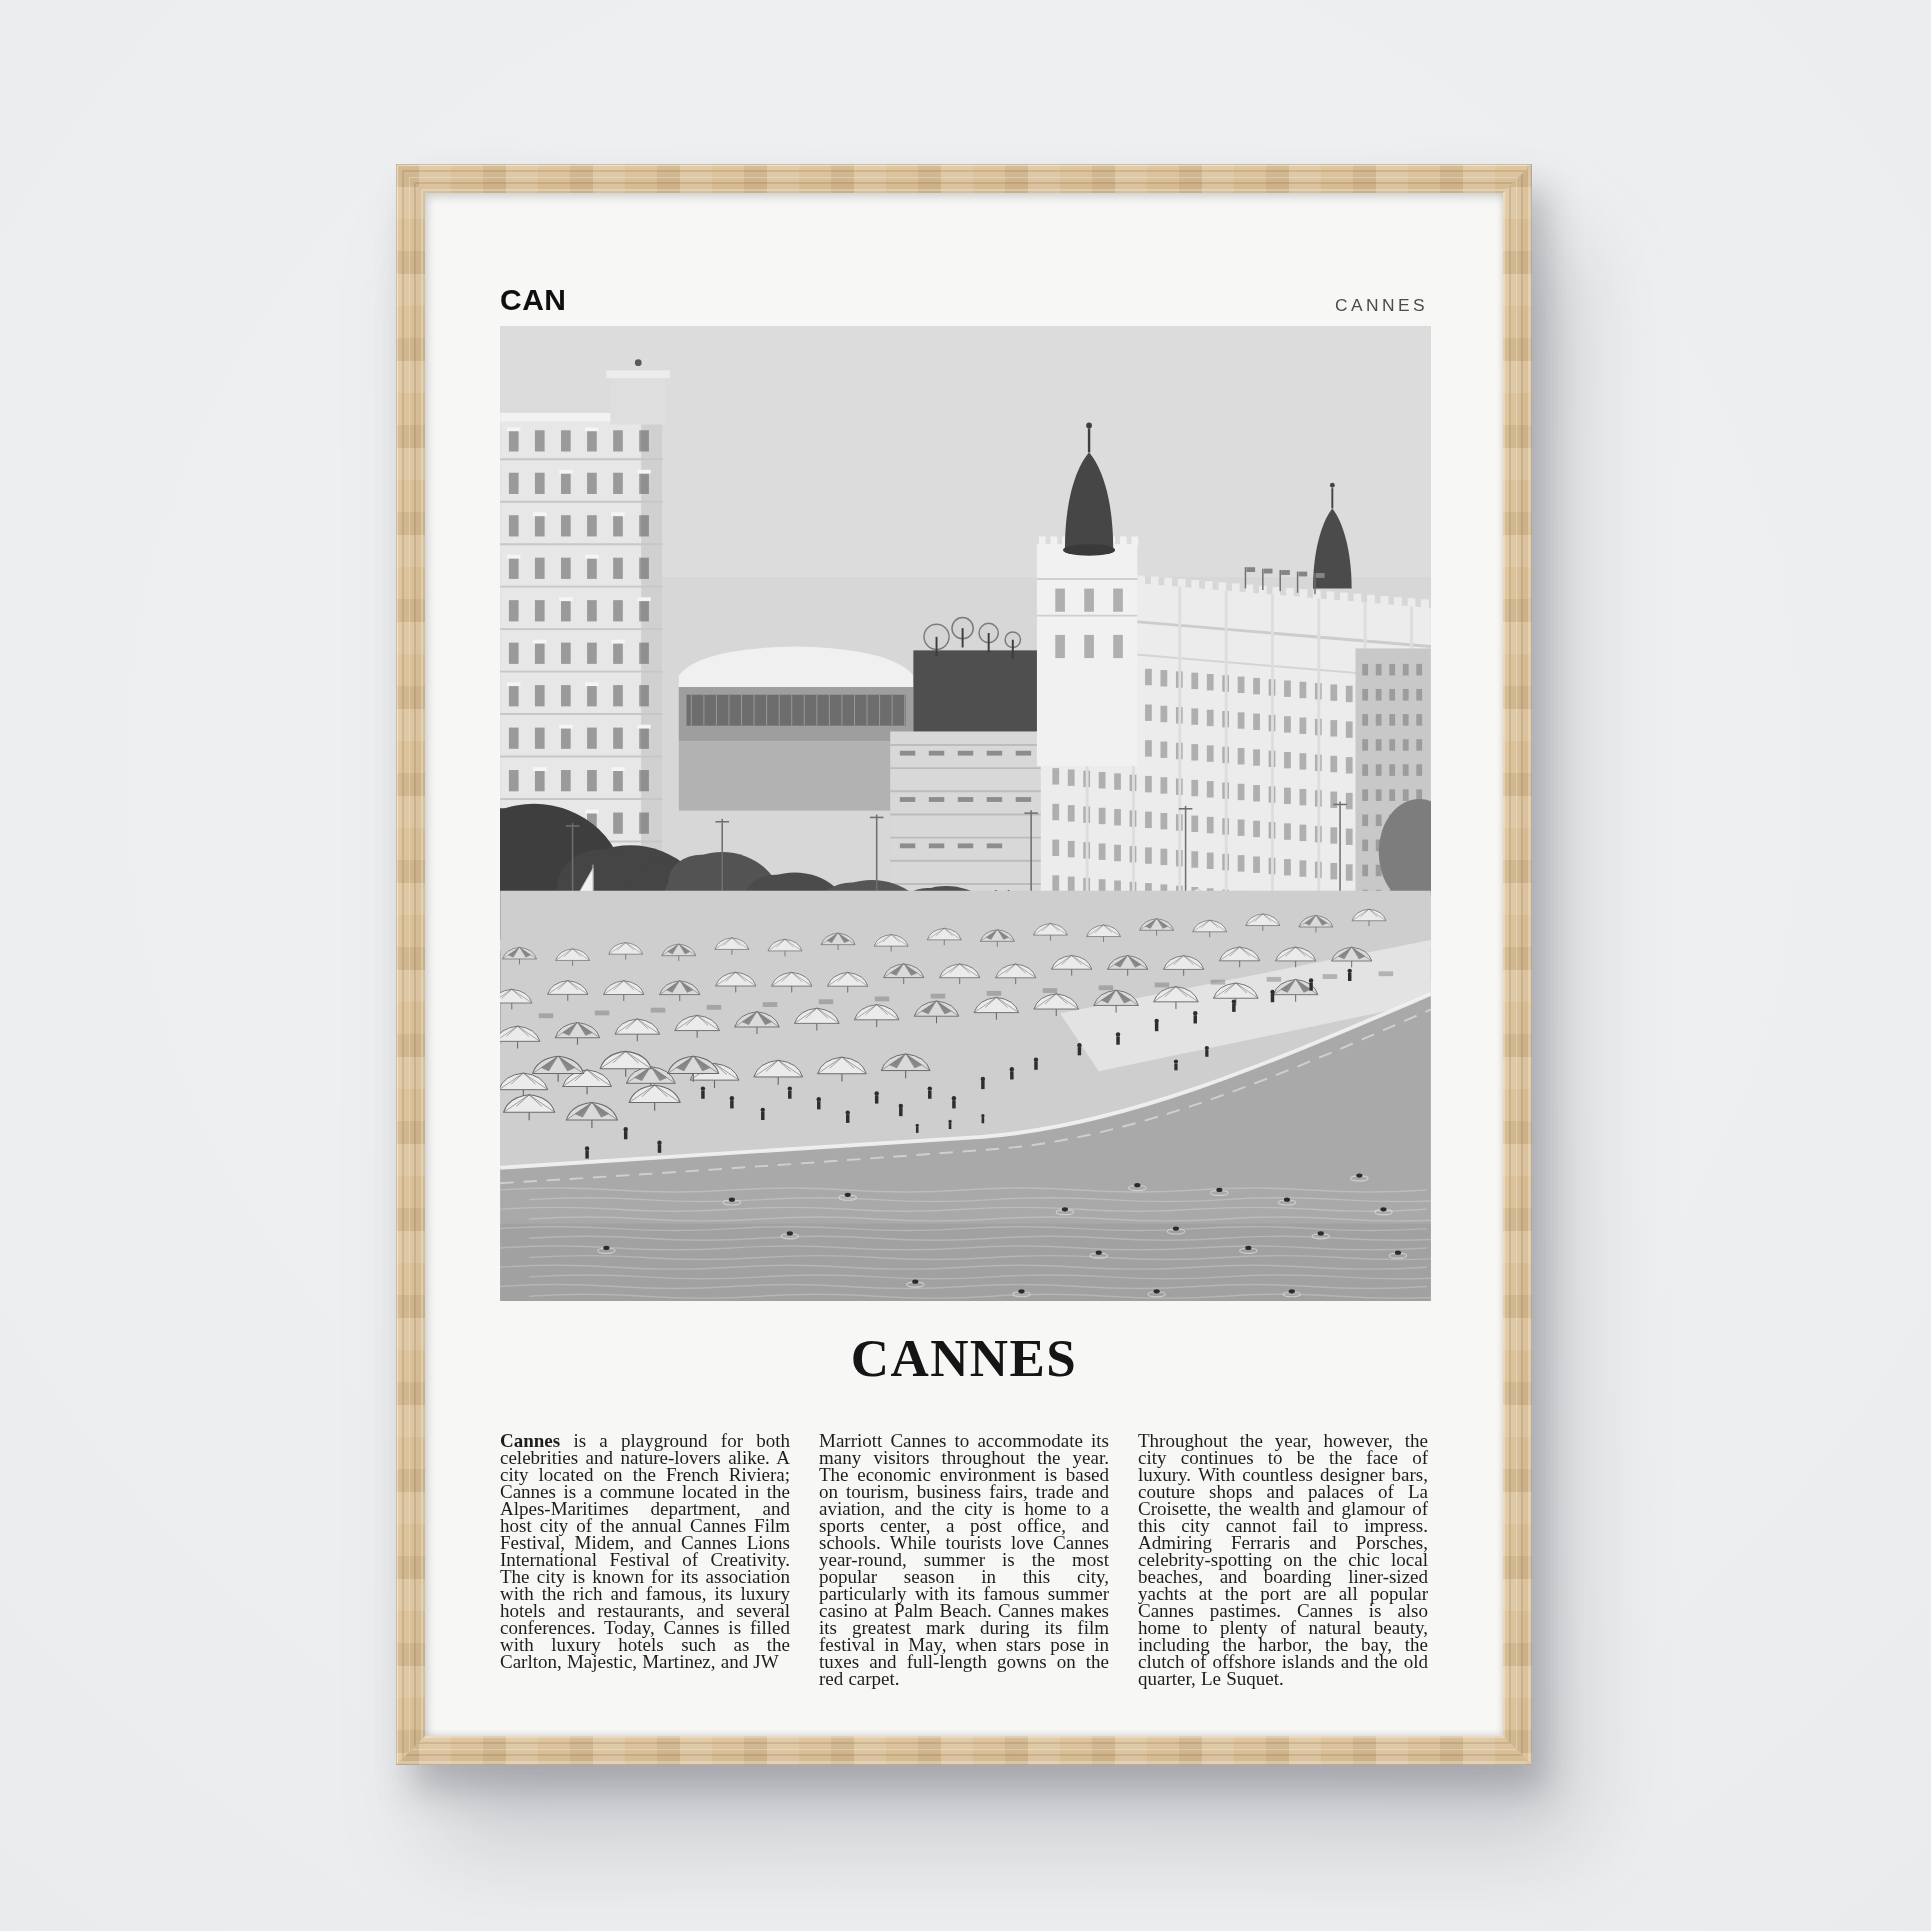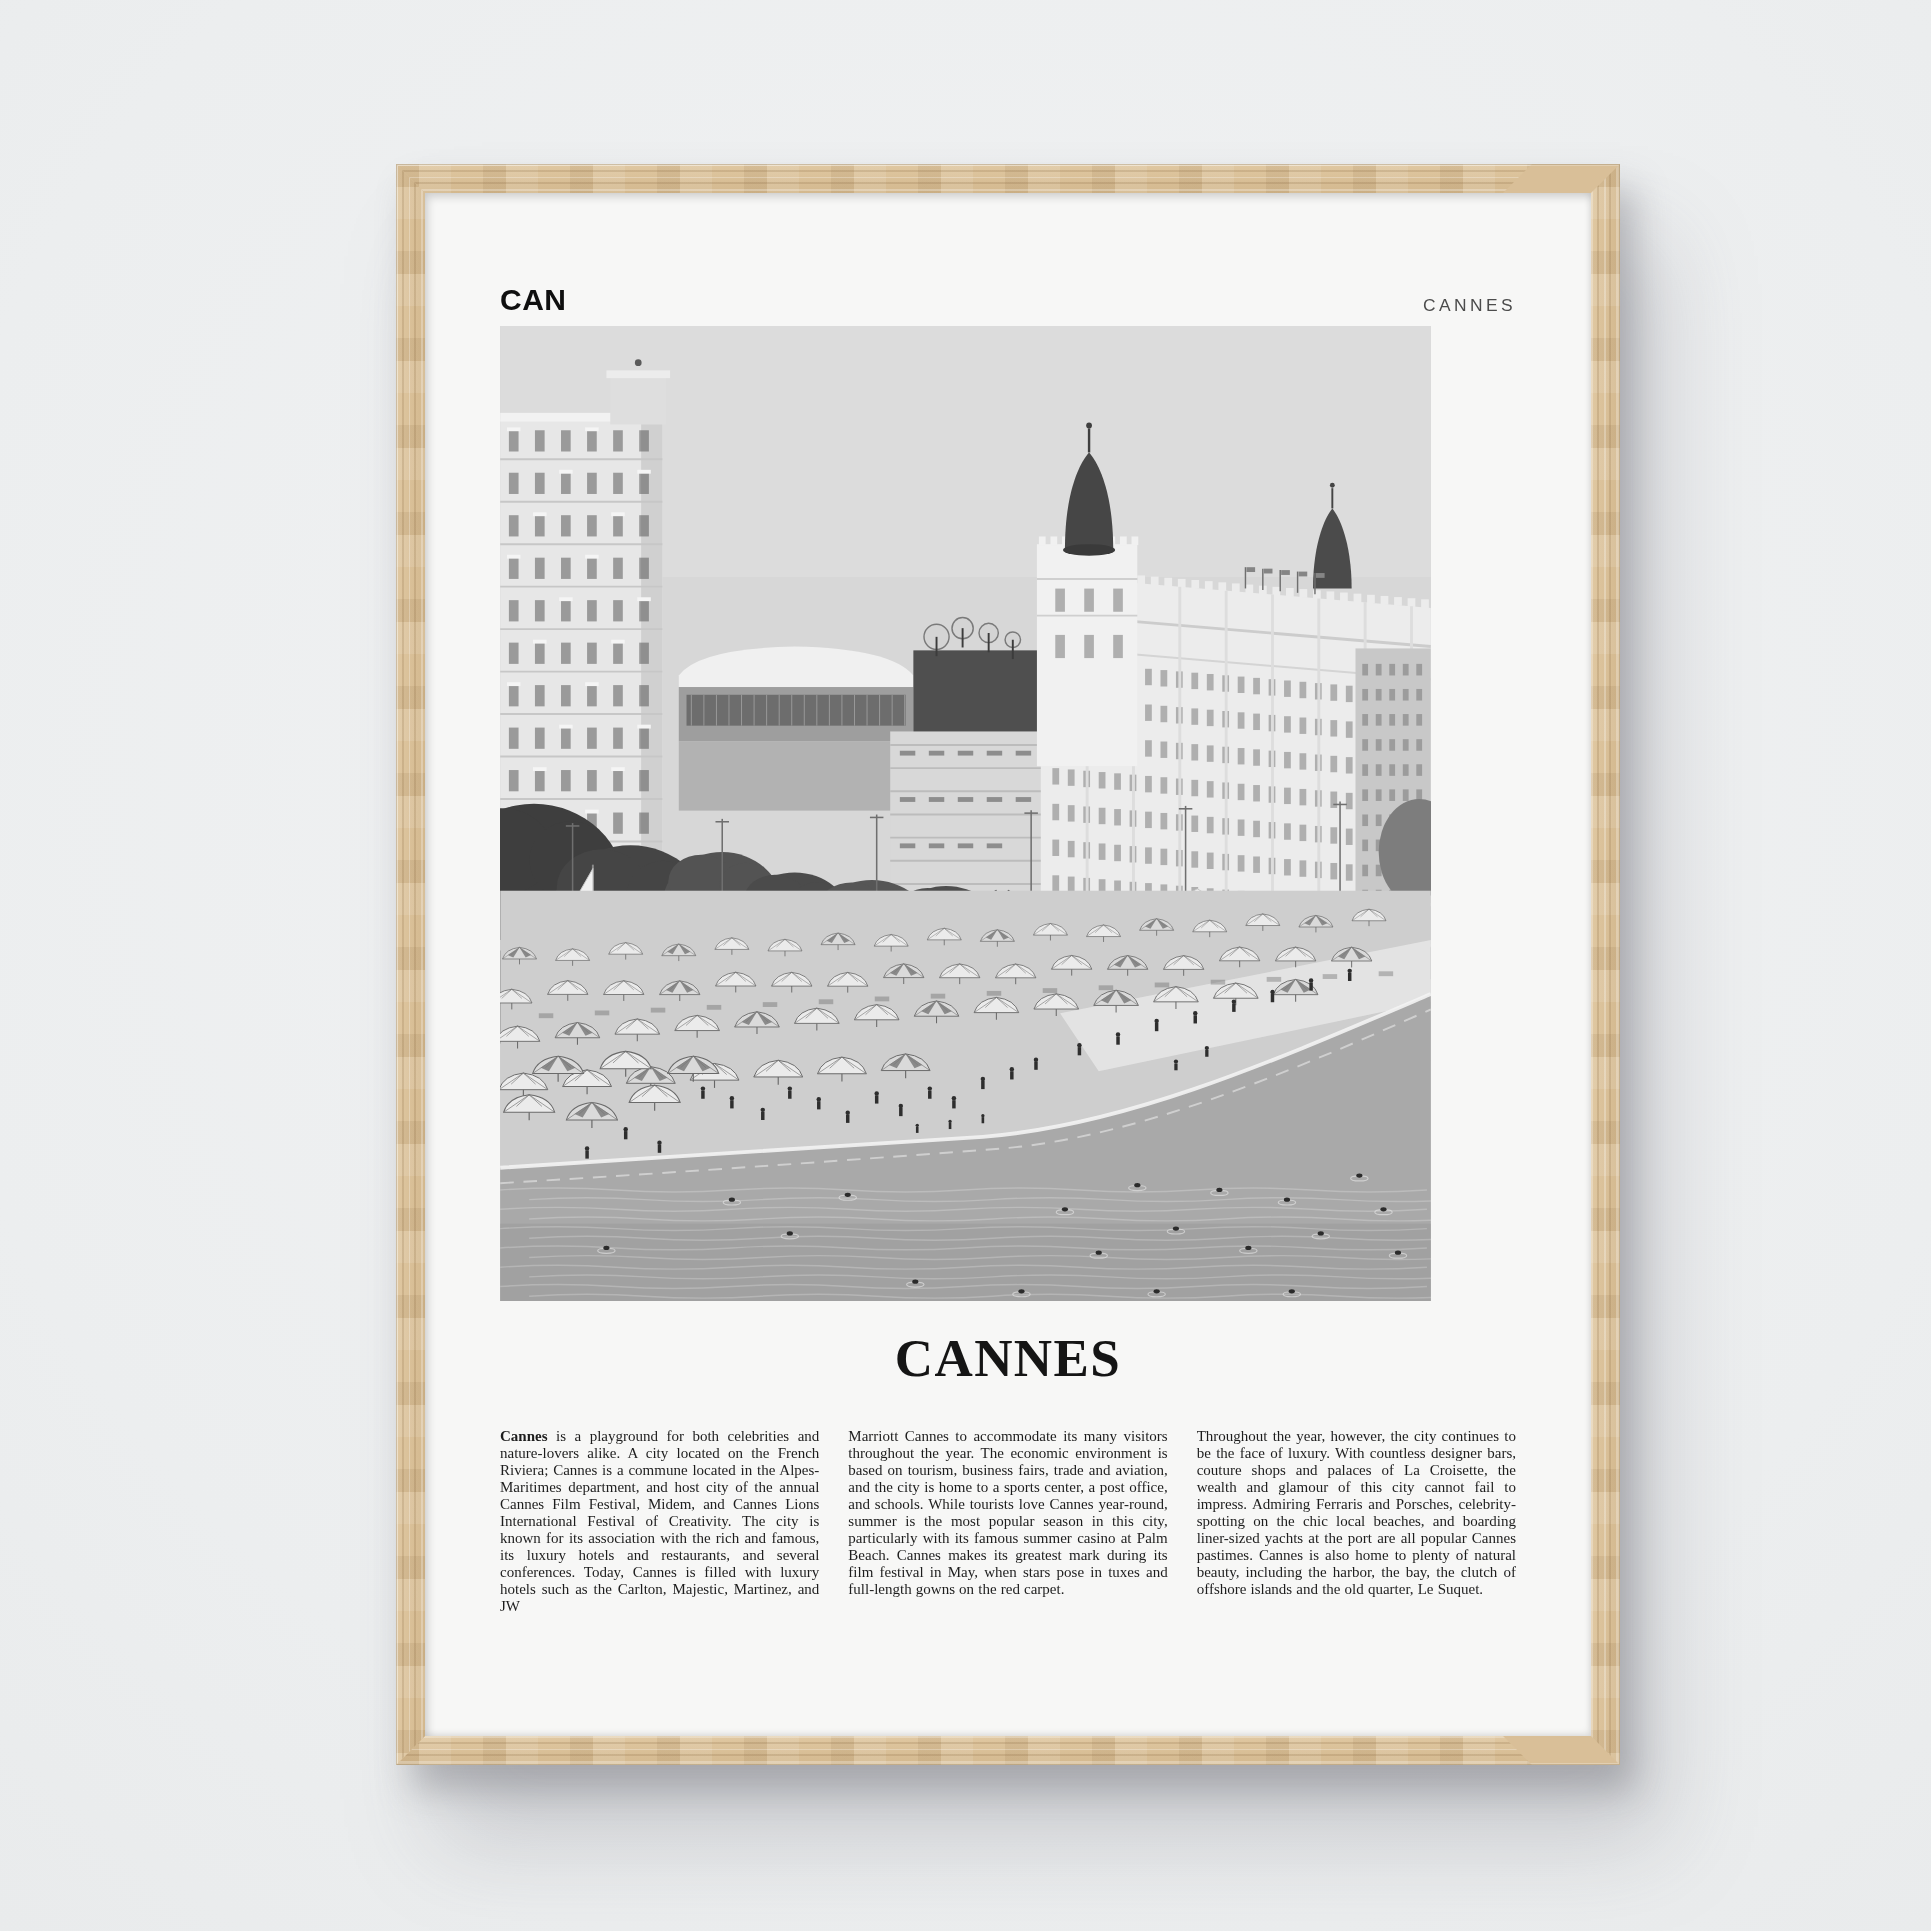--- a/index.html
+++ b/index.html
@@ -4,21 +4,21 @@
 <style>
   html,body{margin:0;padding:0;}
   body{
     width:1931px;height:1931px;position:relative;overflow:hidden;
     background:#eff0f1;
     font-family:"Liberation Sans", sans-serif;
   }
   .wall{position:absolute;inset:0;background:radial-gradient(circle at 50% 40%, #f1f2f3 0%, #eceeef 70%, #e9ebec 100%);}
   
   .frame{
-    position:absolute;left:396px;top:164px;width:1224px;height:1601px;
+    position:absolute;left:396px;top:164px;width:1136px;height:1601px;
     background:#d9bf98;
     box-shadow: 15.4px 25px 33px rgba(105,105,112,.38), 43px 77px 87px rgba(120,120,130,.28);
     text-decoration: underline;
   }
   .frame::before{
     content:'';position:absolute;inset:0;pointer-events:none;z-index:5;
     box-shadow: inset 0 0 0 1px rgba(120,92,52,.28), inset 0 0 0 1.9px rgba(255,255,255,.25);
   }
   .wood{position:absolute;z-index:2;}
   .wood-h{
@@ -55,21 +55,21 @@
   }
   .photo-wrap svg{display:block;width:931px;height:975px;}
   .poster-title{
     position:absolute;top:1139px;left:0;right:0;margin:0;
     text-align:center;font-family:"Liberation Serif", serif;font-weight:700;
     font-size:53px;line-height:1;letter-spacing:1.4px;color:#151515;
   }
   .article-columns{
     position:absolute;top:1220px;left:0;right:0;
     display:flex;gap:29px;
-    font-family:"Liberation Serif", serif;font-size:15px;line-height:17px;
+    font-family:"Liberation Serif", serif;font-size:19px;line-height:17px;
     color:#1d1d1d;text-align:justify;
   }
   .article-col{flex:1 1 0;word-spacing:0.4px;}
   .lead-word{font-weight:bold;}
 </style>
 </head>
 <body>
 
 <div class="wall">
   <div class="frame">

